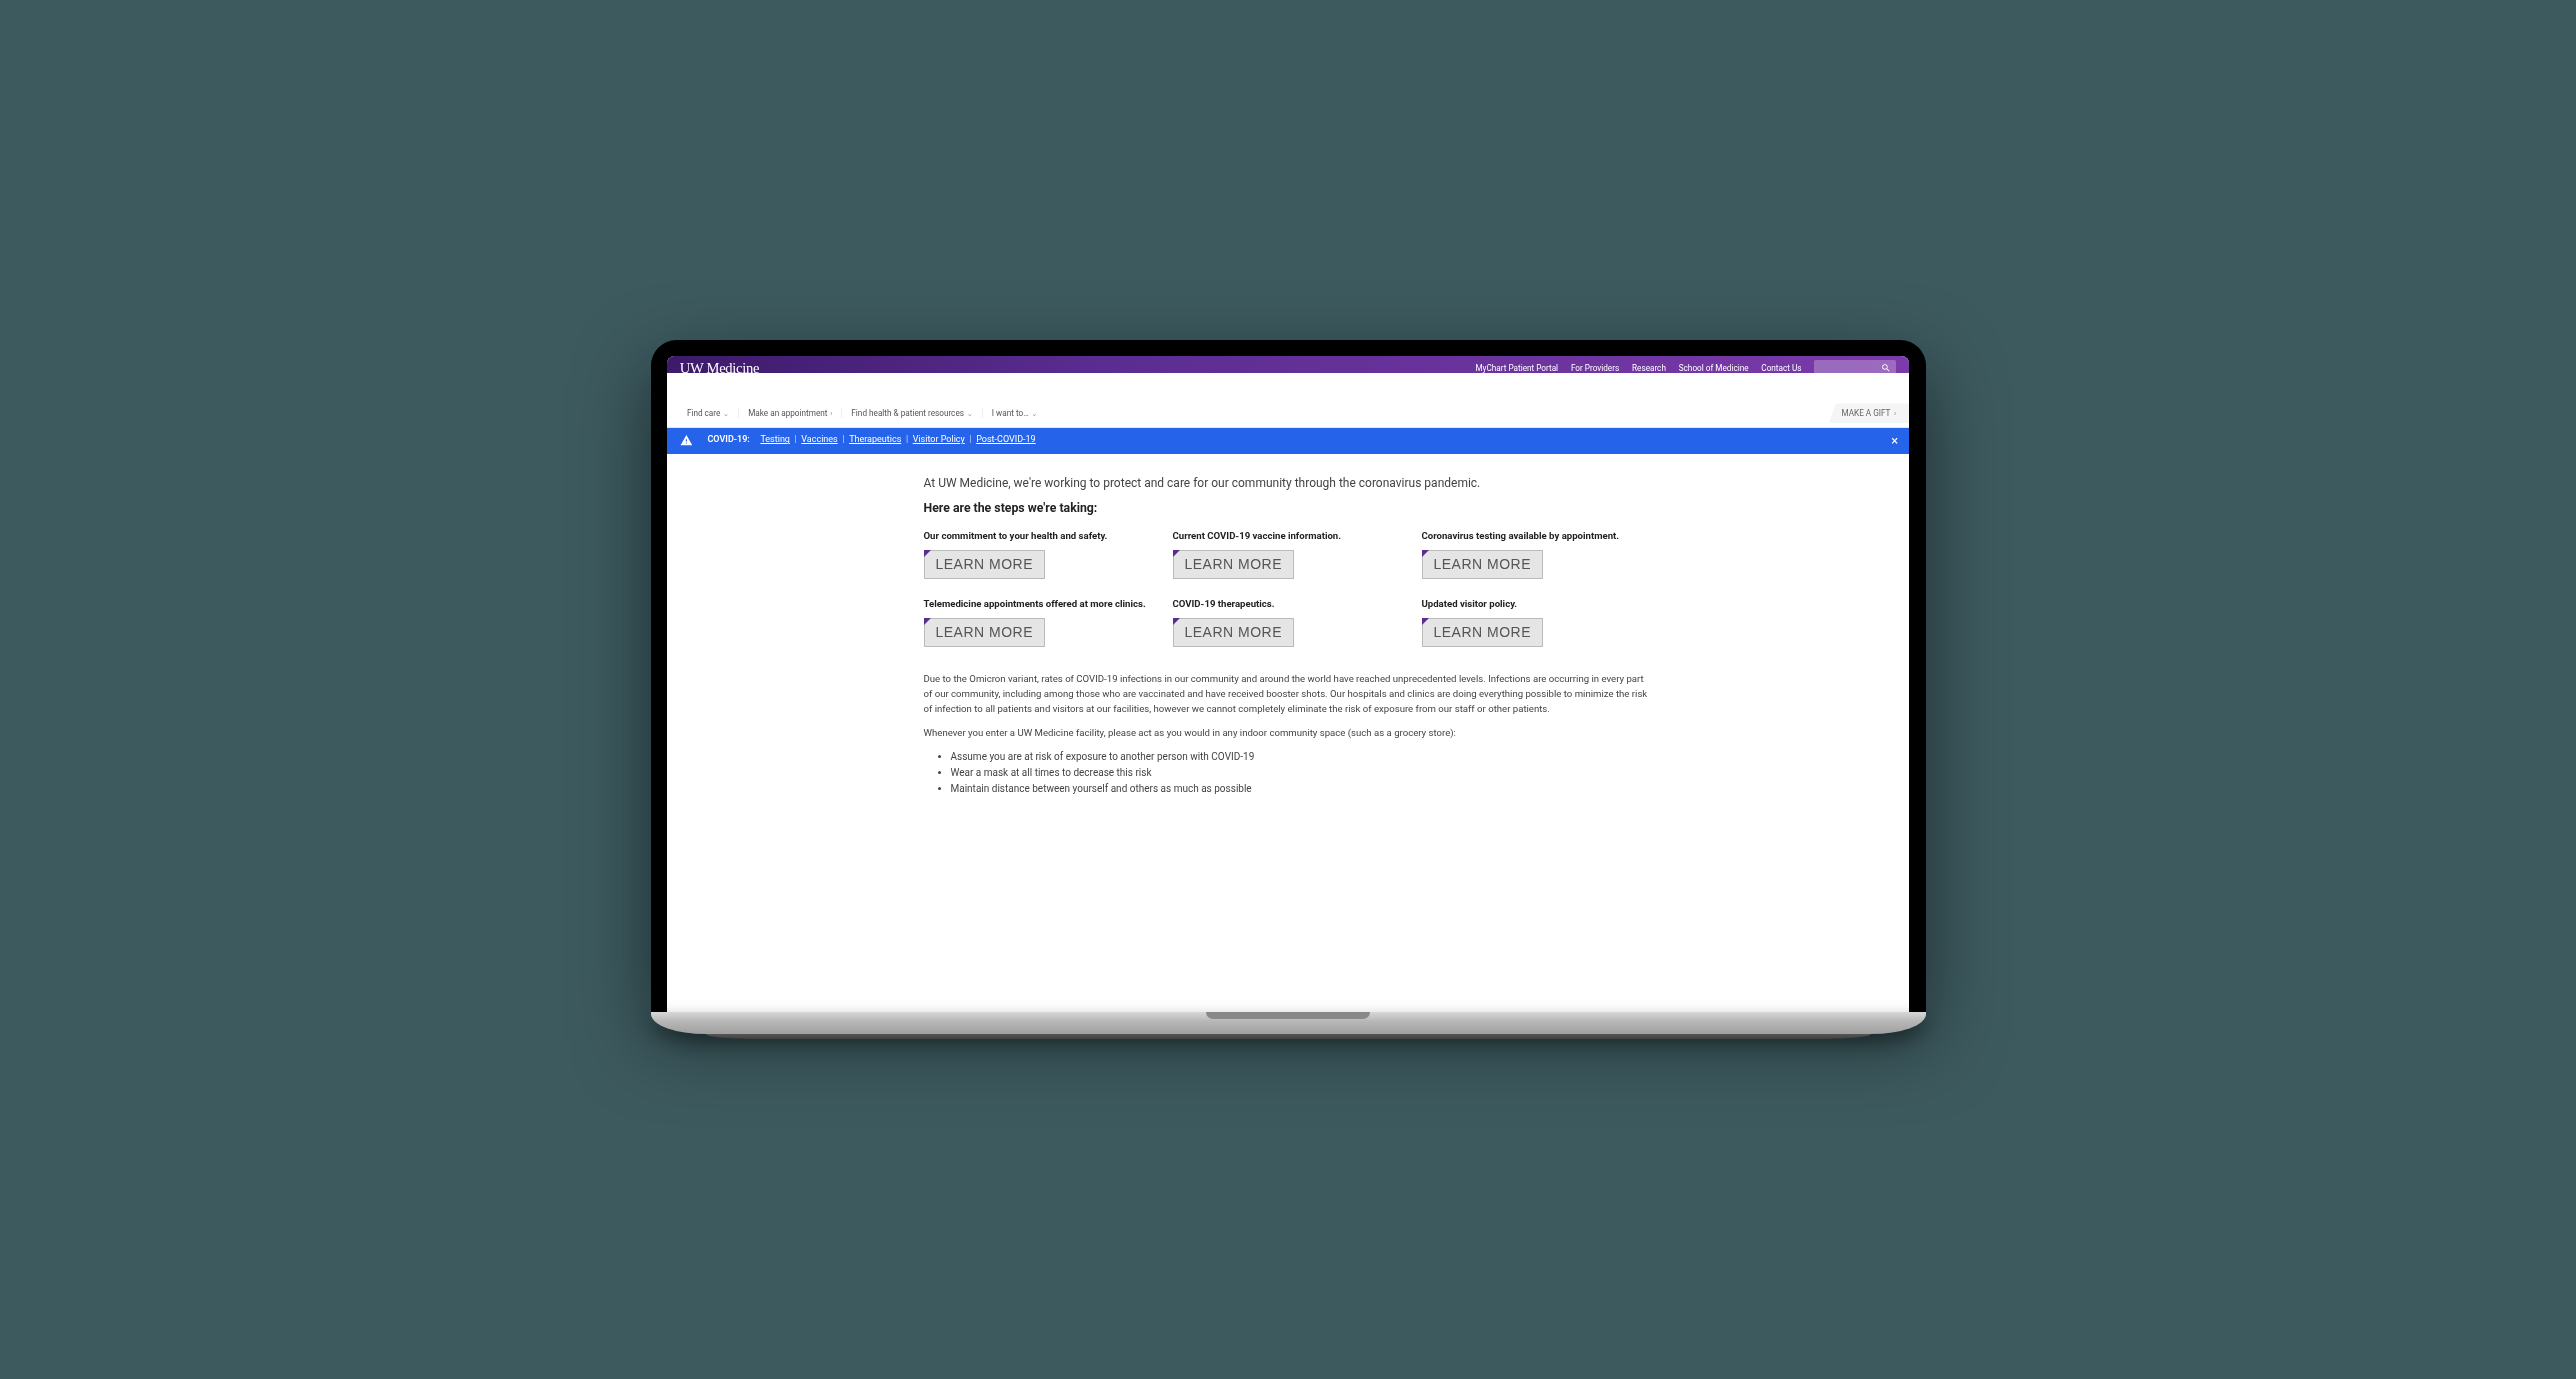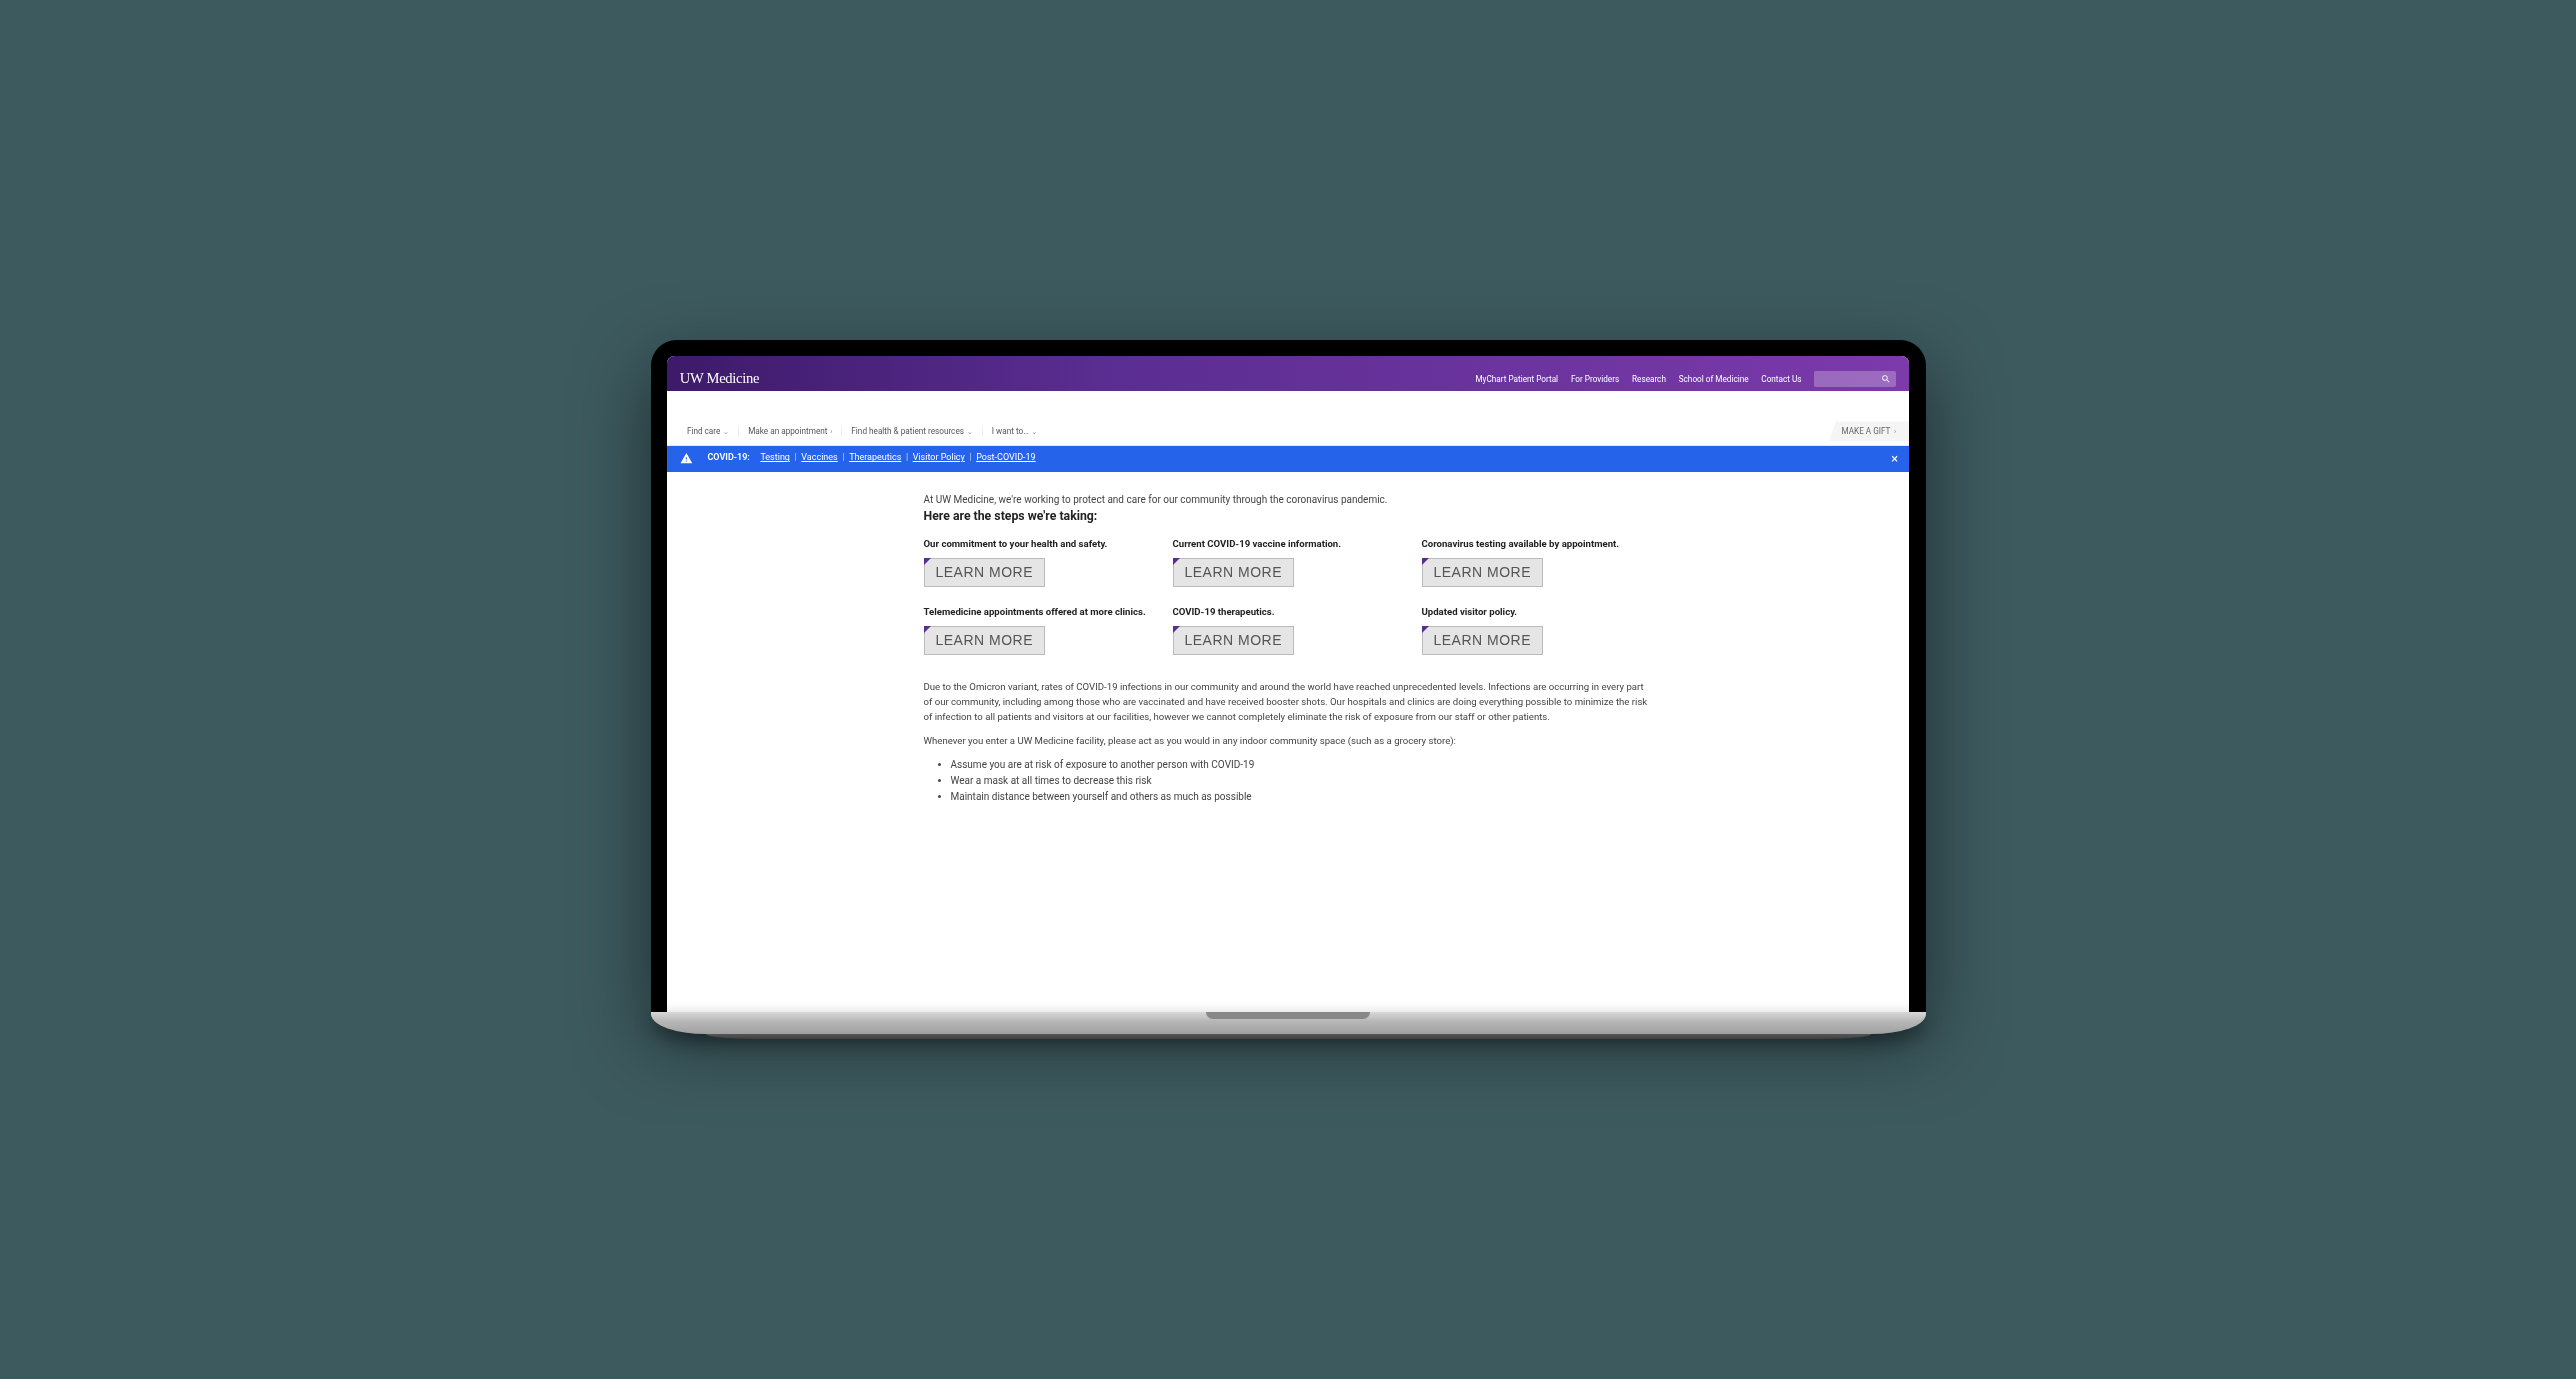--- a/index.html
+++ b/index.html
@@ -8,21 +8,21 @@
     .laptop { width: 1275px; max-width: 100%; position: relative; }
     .laptop-body { background: #000; border-radius: 25.5px 25.5px 0 0; padding: 16.4px 16.4px 0 16.4px; box-shadow: 0 27px 73px rgba(0,0,0,0.5); }
     .screen { background: #fff; border-radius: 7.3px 7.3px 0 0; overflow: hidden; height: 656px; position: relative; }
     .laptop-base { height: 22px; background: linear-gradient(to bottom, #d8d8d8 0%, #b8b8b8 40%, #a0a0a0 100%); border-radius: 0 0 55px 55px / 0 0 20px 20px; box-shadow: 0 7.3px 18px rgba(0,0,0,0.4); position: relative; }
     .laptop-base::before { content: ""; position: absolute; top: 0; left: 50%; transform: translateX(-50%); width: 164px; height: 7.3px; background: #888; border-radius: 0 0 9px 9px; }
     .laptop-foot { height: 5.5px; background: linear-gradient(to bottom, #7a7a7a, #555); border-radius: 0 0 73px 73px / 0 0 7.3px 7.3px; margin: 0 55px; }
 
     .page { font-size: 10px; color: #333; height: 100%; overflow: hidden; display: flex; flex-direction: column; }
 
     
-    .top-header { background: linear-gradient(to right, #3d1a6a 0%, #5a2d91 35%, #7c3aab 100%); color: #fff; display: flex; align-items: flex-end; justify-content: space-between; padding: 3.6px 12.8px; height: 35px; }
+    .top-header { background: linear-gradient(to right, #3d1a6a 0%, #5a2d91 35%, #7c3aab 100%); color: #fff; display: flex; align-items: flex-start; justify-content: space-between; padding: 3.6px 12.8px; height: 17px; }
     .brand { font-family: Georgia, "Times New Roman", serif; font-size: 14.6px; font-weight: 400; letter-spacing: -0.3px; }
     .top-right { display: flex; align-items: center; gap: 12.8px; font-size: 8.2px; }
     .top-links { display: flex; gap: 12.8px; }
     .top-links a { color: #fff; text-decoration: none; }
     .search-box { background: rgba(255,255,255,0.25); width: 82px; height: 16.4px; border-radius: 1.8px; display: flex; align-items: center; justify-content: flex-end; padding: 0 5.5px; }
     .search-icon svg { fill: #fff; width: 10px; height: 10px; display: block; }
 
     
     .sub-nav { background: #fff; border-bottom: 0.9px solid #e8e8e8; display: flex; align-items: center; justify-content: space-between; padding: 0 11px; height: 28px; font-size: 8.2px; margin-top: 27px; }
     .sub-nav-links { display: flex; gap: 0; }
@@ -43,21 +43,21 @@
     
     .hero { height: 182px; background: linear-gradient(rgba(0,0,0,0.15), rgba(0,0,0,0.15)), radial-gradient(circle at 60% 50%, rgba(120,200,200,0.5) 0%, transparent 35%), radial-gradient(circle at 80% 30%, rgba(120,200,200,0.4) 0%, transparent 25%), radial-gradient(circle at 15% 50%, rgba(120,200,200,0.35) 0%, transparent 22%), radial-gradient(circle at 92% 75%, rgba(120,200,200,0.3) 0%, transparent 20%), #1a3a3f; color: #fff; padding: 40px 0 0 0; }
     .hero-inner { max-width: 747px; margin: 0 auto; padding: 0 9px; }
     .hero h1 { font-size: 25.5px; font-weight: 300; margin-bottom: 5.5px; font-family: -apple-system, sans-serif; }
     .hero p { font-size: 14.6px; font-weight: 300; }
 
     
     .main { flex: 1; overflow: hidden; }
     .container { max-width: 747px; margin: 0 auto; padding: 22px 9px 0; }
     .section-h2 { font-size: 20px; font-weight: 400; color: #2d2d2d; margin-bottom: 12.8px; }
-    .intro-p { font-size: 10px; color: #444; margin-bottom: 4px; }
+    .intro-p { font-size: 12px; color: #444; margin-bottom: 11px; }
     .steps-h3 { font-size: 12.3px; font-weight: 700; color: #222; margin-bottom: 14.6px; }
 
     .cards-grid { display: grid; grid-template-columns: repeat(3, 1fr); gap: 18px 18px; margin-bottom: 25.5px; }
     .card-title { font-size: 9.6px; font-weight: 700; color: #222; margin-bottom: 7.3px; line-height: 1.4; }
     .learn-more-btn { border: 0.9px solid #bbb; background: #e5e5e5; padding: 5.5px 11px; font-size: 14px; letter-spacing: 0.5px; color: #555; cursor: pointer; position: relative; display: inline-block; }
     .learn-more-btn::before { content: ""; position: absolute; top: -0.9px; left: -0.9px; width: 0; height: 0; border-top: 7.3px solid #5a2d91; border-right: 7.3px solid transparent; }
 
     .body-p { font-size: 9.6px; color: #444; line-height: 1.55; margin-bottom: 9px; }
     .bullets { margin: 5.5px 0 11px 27px; }
     .bullets li { font-size: 10px; color: #444; line-height: 1.6; }

